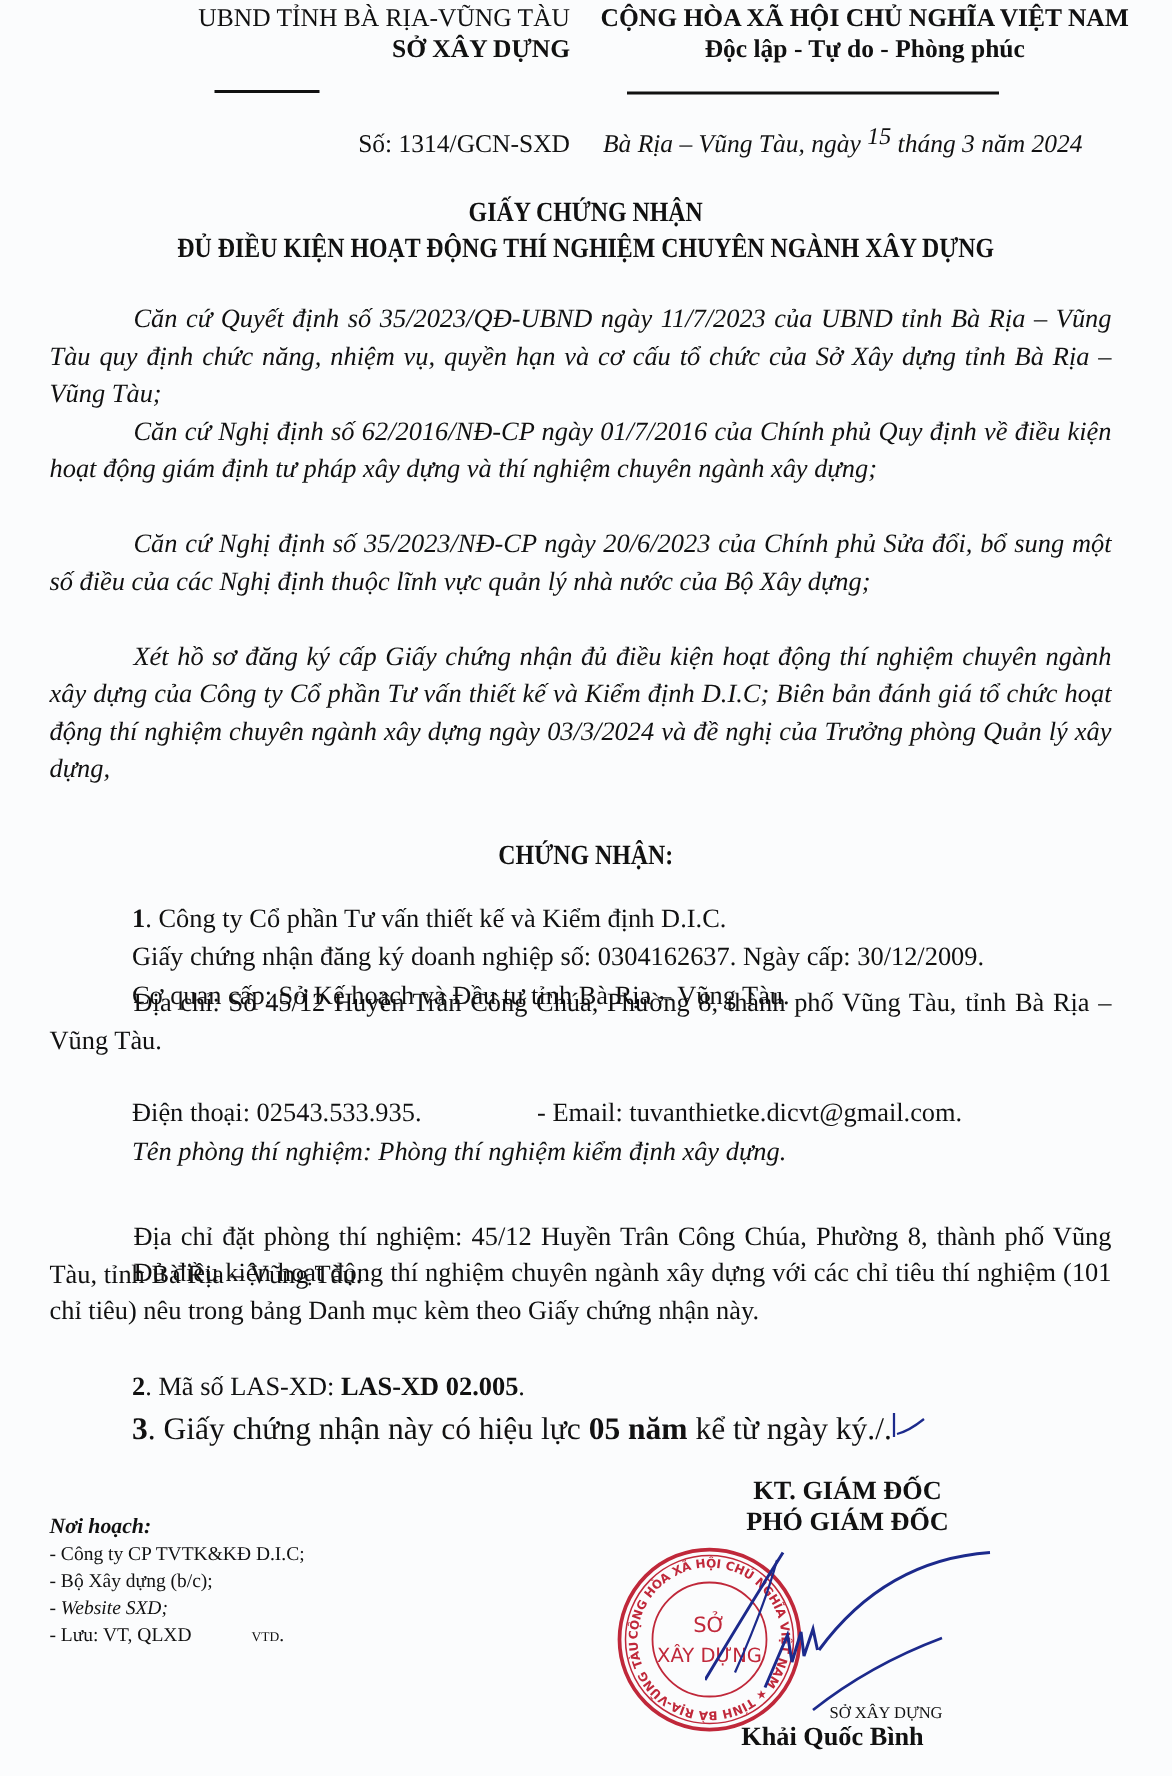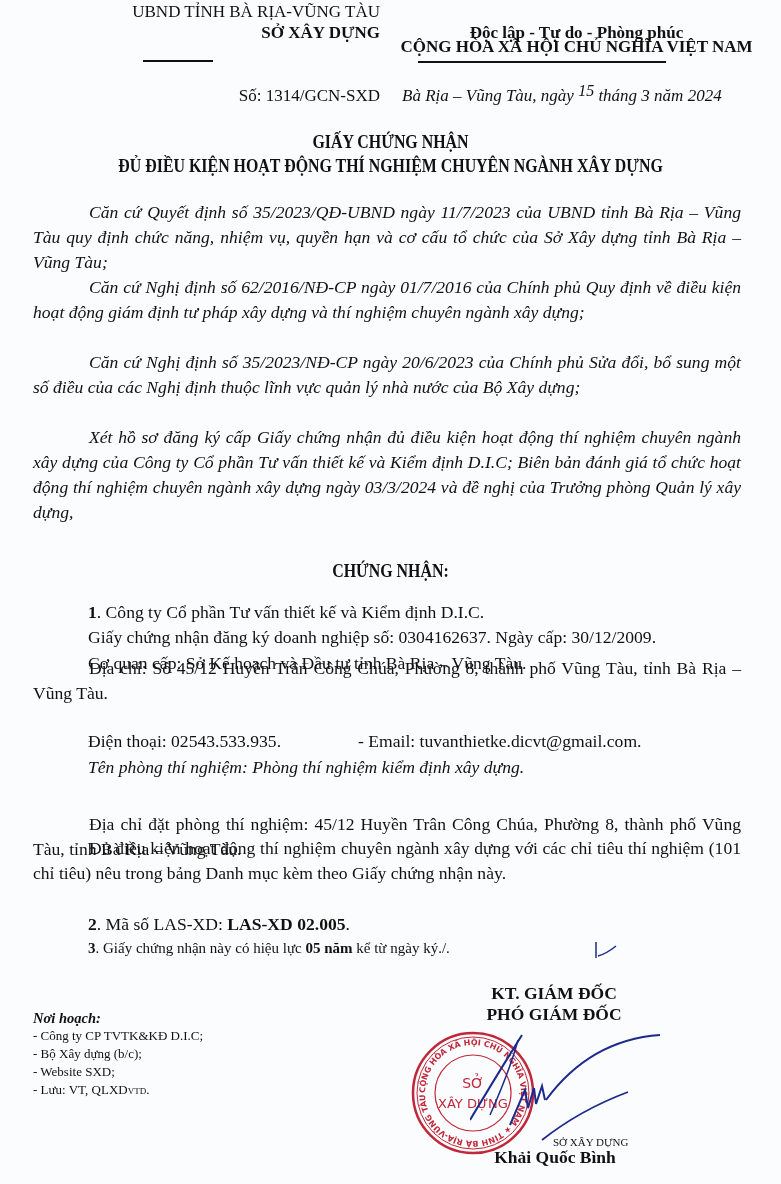--- a/index.html
+++ b/index.html
@@ -11,33 +11,33 @@
   .t17 { font-size: 17px; }
   .b { font-weight: bold; }
   .i { font-style: italic; }
   .uline { position: absolute; height: 1.5px; background: #111; }
   .title { left: 0; width: 781px; text-align: center; font-weight: bold; font-size: 18.5px; font-family: "Liberation Sans Narrow", "Liberation Serif", serif; transform: scaleX(0.86); transform-origin: center; }
   .para { position: absolute; left: 33px; width: 708px; font-size: 17.6px; line-height: 25px; text-align: justify; text-align-last: left; }
   .para.it { font-style: italic; }
   .para .ind { display: inline-block; width: 56px; }
   .recv { left: 33px; font-size: 13px; line-height: 16px; }
   .recv-title { left: 33px; font-size: 14.5px; font-weight: bold; font-style: italic; }
-  .sig { left: 429px; width: 250px; text-align: center; font-weight: bold; font-size: 17.5px; }
+  .sig { left: 440px; width: 250px; text-align: center; font-weight: bold; font-size: 17.5px; }
   .stamp { position: absolute; left: 408px; top: 1028px; width: 130px; height: 130px; }
   .signature { position: absolute; left: 470px; top: 1030px; width: 200px; height: 120px; }
 </style>
 </head>
 <body>
 
 <div class="abs hdr-left t17" style="top:2px;">UBND TỈNH BÀ RỊA-VŨNG TÀU</div>
 <div class="abs hdr-left t17 b" style="top:23px;">SỞ XÂY DỰNG</div>
 <div class="uline" style="left:143px; top:60px; width:70px;"></div>
 <div class="abs hdr-left t17" style="top:86px;">Số: 1314/GCN-SXD</div>
 
-<div class="abs hdr-right t17 b" style="top:2px;margin-top:35px;">CỘNG HÒA XÃ HỘI CHỦ NGHĨA VIỆT NAM</div>
+<div class="abs hdr-right t17 b" style="top:2px;">CỘNG HÒA XÃ HỘI CHỦ NGHĨA VIỆT NAM</div>
 <div class="abs hdr-right t17 b" style="top:23px;">Độc lập - Tự do - Phòng phúc</div>
 <div class="uline" style="left:418px; top:61px; width:248px;"></div>
 <div class="abs t17 i" style="left:402px; top:86px;">
   <span>Bà Rịa – Vũng Tàu,  ngày </span><span style="position:relative; top:-5px; font-size:16px;">15</span><span> tháng  3  năm 2024</span>
 </div>
 
 <div class="abs title" style="top:132px;">GIẤY CHỨNG NHẬN</div>
 <div class="abs title" style="top:156px;">ĐỦ ĐIỀU KIỆN HOẠT ĐỘNG THÍ NGHIỆM CHUYÊN NGÀNH XÂY DỰNG</div>
 
 <div class="para it" style="top:200px;font-style:italic;"><span class="ind"></span><span>Căn cứ Quyết định số 35/2023/QĐ-UBND ngày 11/7/2023 của UBND tỉnh Bà Rịa – Vũng Tàu quy định chức năng, nhiệm vụ, quyền hạn và cơ cấu tổ chức của Sở Xây dựng tỉnh Bà Rịa – Vũng Tàu;</span></div>
@@ -50,30 +50,30 @@
 <div class="abs" style="left:88px; top:602px; font-size:17.6px;"><b>1</b><span>. Công ty Cổ phần Tư vấn thiết kế và Kiểm định D.I.C.</span></div>
 <div class="abs" style="left:88px; top:627px; font-size:17.6px;">Giấy chứng nhận đăng ký doanh nghiệp số: 0304162637. Ngày cấp: 30/12/2009.</div>
 <div class="abs" style="left:88px; top:653px; font-size:17.6px;">Cơ quan cấp: Sở Kế hoạch và Đầu tư tỉnh Bà Rịa – Vũng Tàu.</div>
 <div class="para" style="top:656px;font-family:Liberation Serif, serif;"><span class="ind"></span><span>Địa chỉ: Số 45/12 Huyền Trân Công Chúa, Phường 8, thành phố Vũng Tàu, tỉnh Bà Rịa – Vũng Tàu.</span></div>
 <div class="abs" style="left:88px; top:731px; font-size:17.6px;">Điện thoại: 02543.533.935.</div>
 <div class="abs" style="left:358px; top:731px; font-size:17.6px;">- Email: tuvanthietke.dicvt@gmail.com.</div>
 <div class="abs" style="left:88px; top:757px; font-size:17.6px;font-style:italic;">Tên phòng thí nghiệm: Phòng thí nghiệm kiểm định xây dựng.</div>
 <div class="para" style="top:783px;margin-top:29px;"><span class="ind"></span><span>Địa chỉ đặt phòng thí nghiệm: 45/12 Huyền Trân Công Chúa, Phường 8, thành phố Vũng Tàu, tỉnh Bà Rịa – Vũng Tàu.</span></div>
 <div class="para" style="top:836px;"><span class="ind"></span><span>Đủ điều kiện hoạt động thí nghiệm chuyên ngành xây dựng với các chỉ tiêu thí nghiệm (101 chỉ tiêu) nêu trong bảng Danh mục kèm theo Giấy chứng nhận này.</span></div>
 <div class="abs" style="left:88px; top:914px; font-size:17.6px;text-align:center;"><b>2</b><span>. Mã số LAS-XD: </span><b>LAS-XD 02.005</b><span>.</span></div>
-<div class="abs" style="left:88px; top:940px; font-size:15px;"><b>3</b><span>. Giấy chứng nhận này có hiệu lực </span><b>05 năm</b><span> kể từ ngày ký./.</span></div>
+<div class="abs" style="left:88px; top:940px; font-size:21px;"><b>3</b><span>. Giấy chứng nhận này có hiệu lực </span><b>05 năm</b><span> kể từ ngày ký./.</span></div>
 <svg class="abs" style="left:590px; top:940px;" width="30" height="24">
   <path d="M6 2 L6 18 M8 16 Q16 14 26 6" stroke="#1c2a8c" stroke-width="1.5" fill="none"></path>
 </svg>
 
 <div class="abs recv-title" style="top:1010px;">Nơi hoạch:</div>
 <div class="abs recv" style="top:1028px;">- Công ty CP TVTK&amp;KĐ D.I.C;</div>
 <div class="abs recv" style="top:1046px;">- Bộ Xây dựng (b/c);</div>
-<div class="abs recv" style="top:1064px;">- Website SXD;</div>
-<div class="abs recv" style="top:1082px;"><span>- Lưu: VT, QLXD</span><span style="font-size:9px;">VTD</span><span>.</span></div>
+<div class="abs recv" style="top:1064px;font-style:italic;">- Website SXD;</div>
+<div class="abs recv" style="top:1082px;"><span>- Lưu: VT, QLXD</span><span style="font-size:9px;padding-left:40px;">VTD</span><span>.</span></div>
 
 <div class="abs sig" style="top:983px;">KT. GIÁM ĐỐC</div>
 <div class="abs sig" style="top:1004px;">PHÓ GIÁM ĐỐC</div>
 
 <svg class="stamp" viewBox="0 0 130 130">
   <defs>
     <path id="ringpath" d="M65 65 m-48 0 a48 48 0 1 1 96 0 a48 48 0 1 1 -96 0"></path>
   </defs>
   <circle cx="65" cy="65" r="60" fill="none" stroke="#c0283a" stroke-width="2.5"></circle>
   <circle cx="65" cy="65" r="56" fill="none" stroke="#c0283a" stroke-width="1"></circle>

